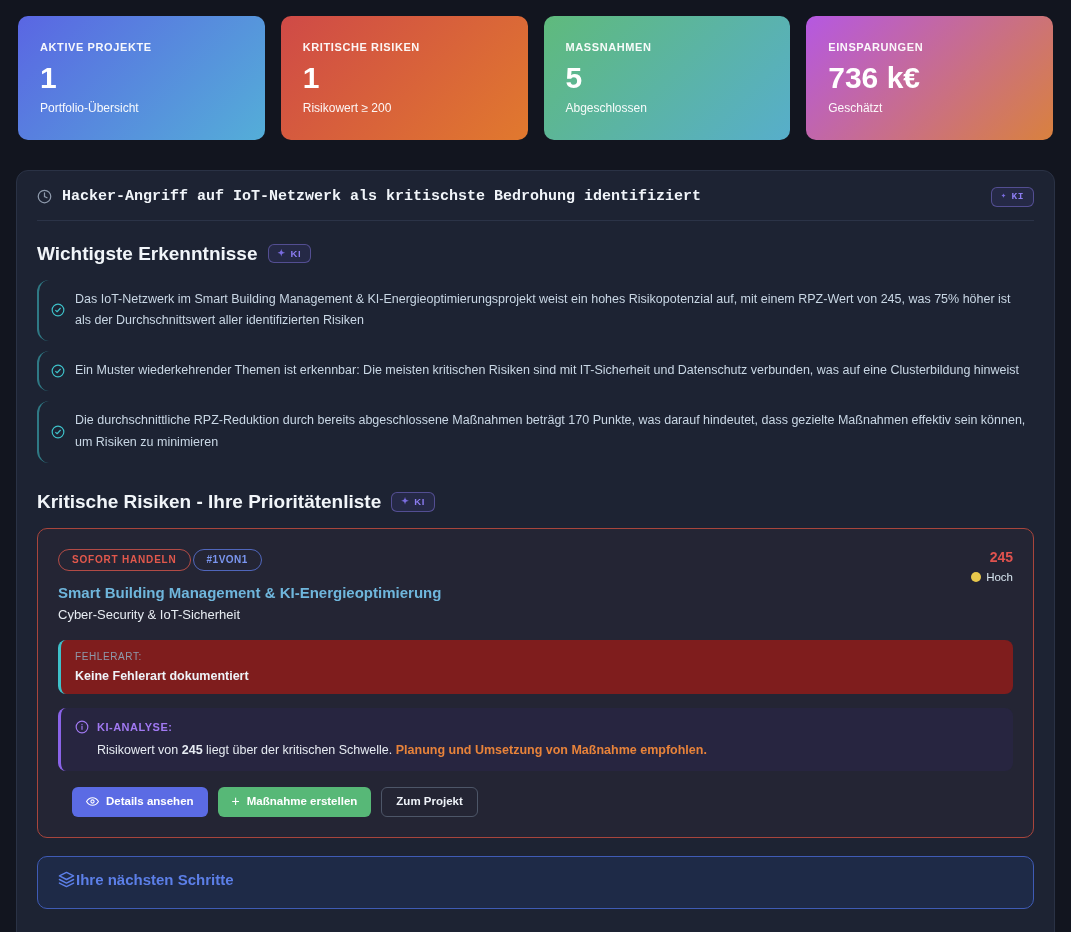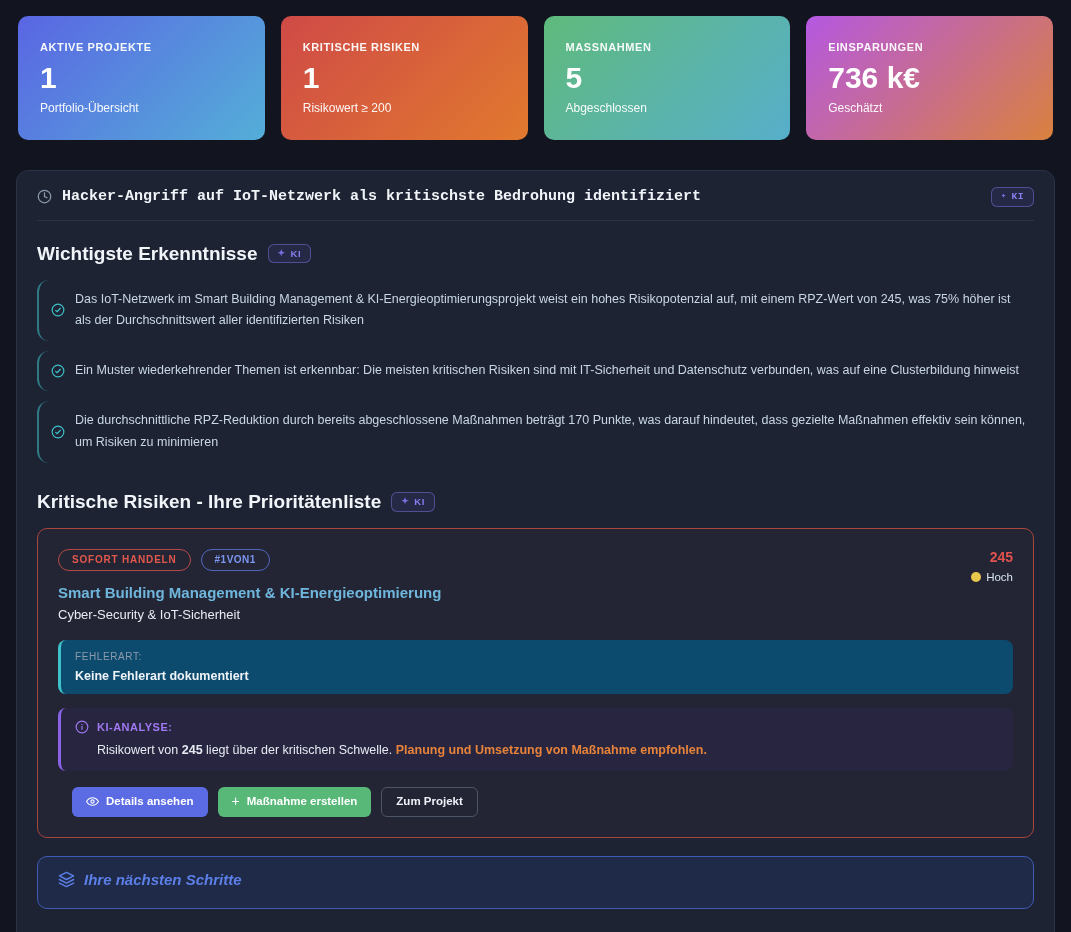--- a/index.html
+++ b/index.html
@@ -71,39 +71,39 @@
 
   
   .risk-card {
     border: 1px solid #a8453c;
     border-radius: 10px;
     background: rgba(226,90,76,0.04);
     padding: 20px;
   }
   .risk-top { display: flex; align-items: flex-start; }
   .risk-left { flex: 1; }
-  .pill-row { display: flex; gap: 10px; }
+  .pill-row { display: flex; gap: 2px; }
   .pill {
     display: inline-flex; align-items: center;
     border-radius: 999px; padding: 5px 13px;
     font-size: 10px; font-weight: 700; letter-spacing: 0.8px; line-height: 1;
   }
   .pill-urgent { color: #e2584c; border: 1px solid rgba(226,88,76,0.75); }
   .pill-rank { color: #7b96f0; border: 1px solid rgba(95,124,232,0.75); letter-spacing: 0.5px; }
   .risk-title { margin-top: 13px; font-size: 15px; font-weight: 700; color: #6fb6dc; }
   .risk-subtitle { margin-top: 6px; font-size: 13px; color: #e7ecf2; }
   .risk-score { text-align: right; }
   .rpn-value { font-size: 14px; font-weight: 700; color: #e0524e; }
   .severity { margin-top: 6px; display: flex; align-items: center; justify-content: flex-end; gap: 5px; }
   .severity-dot { width: 10px; height: 10px; border-radius: 50%; background: #e8c84c; }
   .severity-label { font-size: 11.5px; color: #d6e4ee; }
 
   .fehlerart-box {
     margin-top: 18px;
-    background: #0c4a6e;
+    background: #7f1d1d;
     border-left: 3px solid #3ec1c9;
     border-radius: 8px;
     padding: 11px 14px;
   }
   .fehlerart-label { font-size: 10px; letter-spacing: 0.6px; color: #8e9aac; }
   .fehlerart-value { margin-top: 7px; font-size: 12.5px; font-weight: 700; color: #eef3f8; }
 
   .ki-analysis-box {
     margin-top: 14px;
     background: #272540;
@@ -131,21 +131,21 @@
   .btn-project { background: transparent; border: 1px solid #4d5668; color: #eef2f8; }
 
   
   .next-steps {
     margin-top: 18px;
     border: 1px solid #3f5bb5;
     border-radius: 10px;
     background: #1e2a47;
     padding: 14px 20px 20px 20px;
   }
-  .next-steps-head { display: flex; align-items: flex-start; gap: 9px; font-style: italic; }
+  .next-steps-head { display: flex; align-items: flex-start; gap: 1px; }
   .next-steps-title { font-size: 15px; font-weight: 700; color: #5c7fe8; }
   .steps-list { margin-top: 13px; }
   .step { font-size: 12.5px; color: #dde4ee; margin-bottom: 11px; line-height: 1.5; }
   .step:last-child { margin-bottom: 0; }
   .step-num, .step-lead { font-weight: 700; color: #f0f4f8; }
   .step-accent { color: #e2584c; font-weight: 700; }
 </style>
 </head>
 <body>
 

